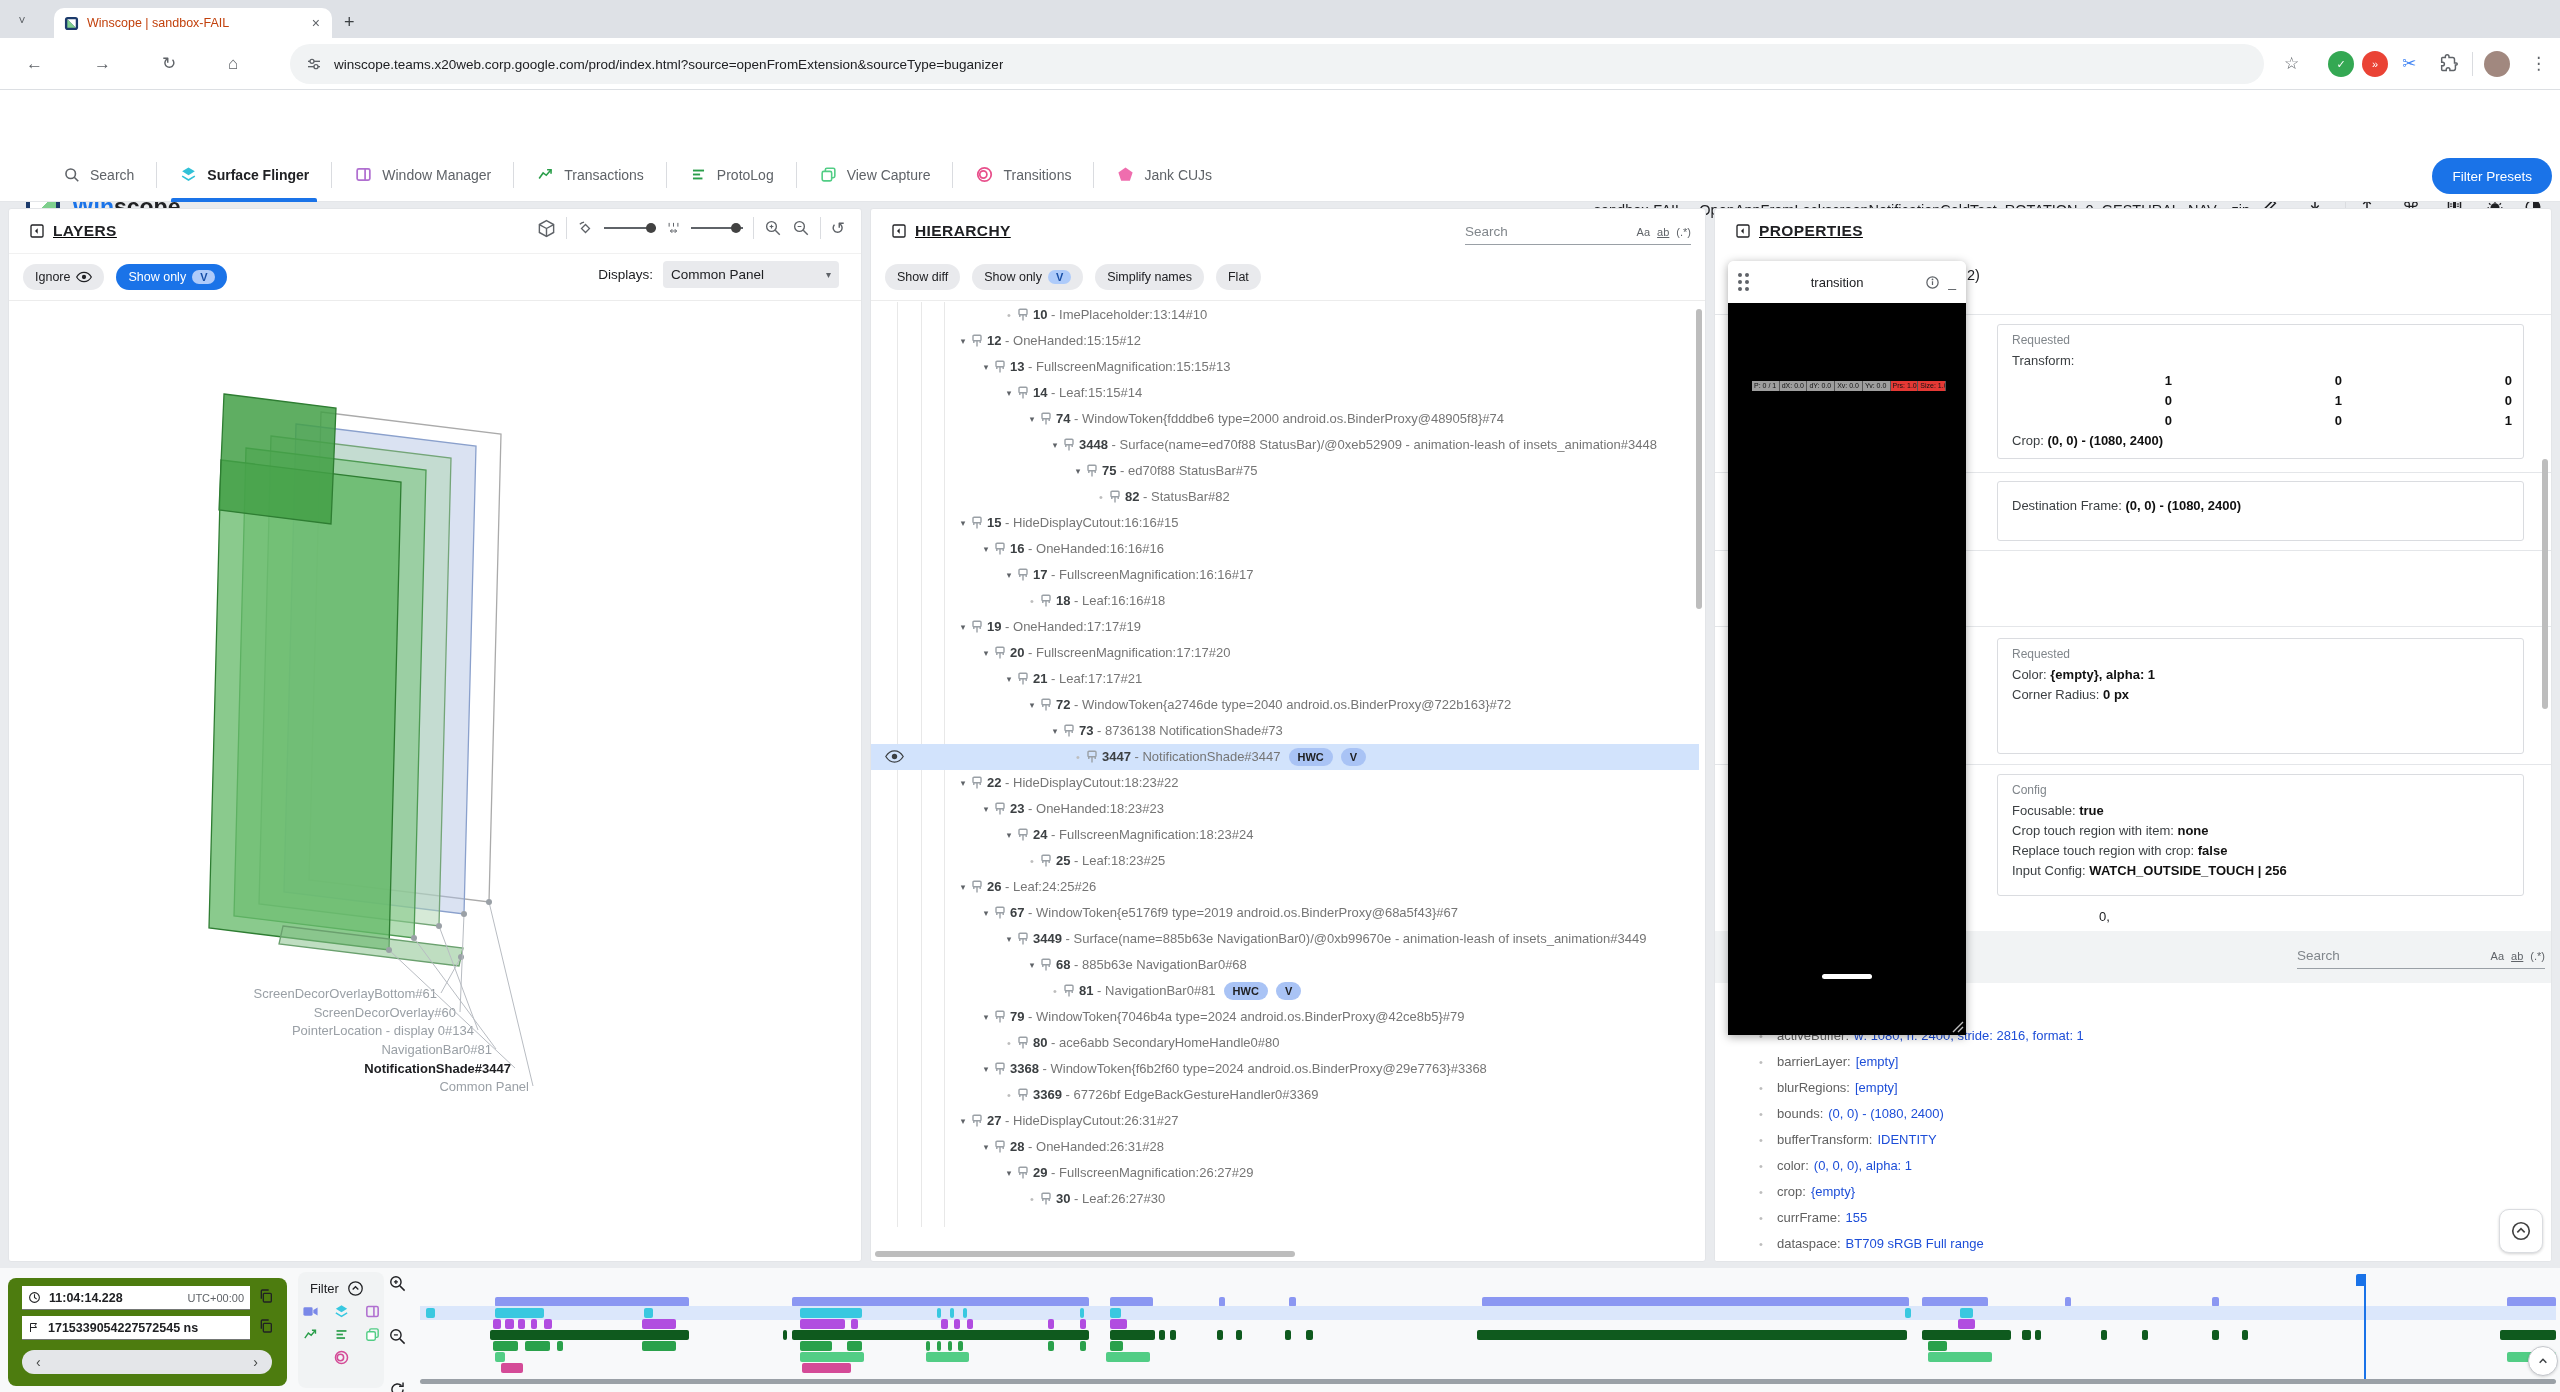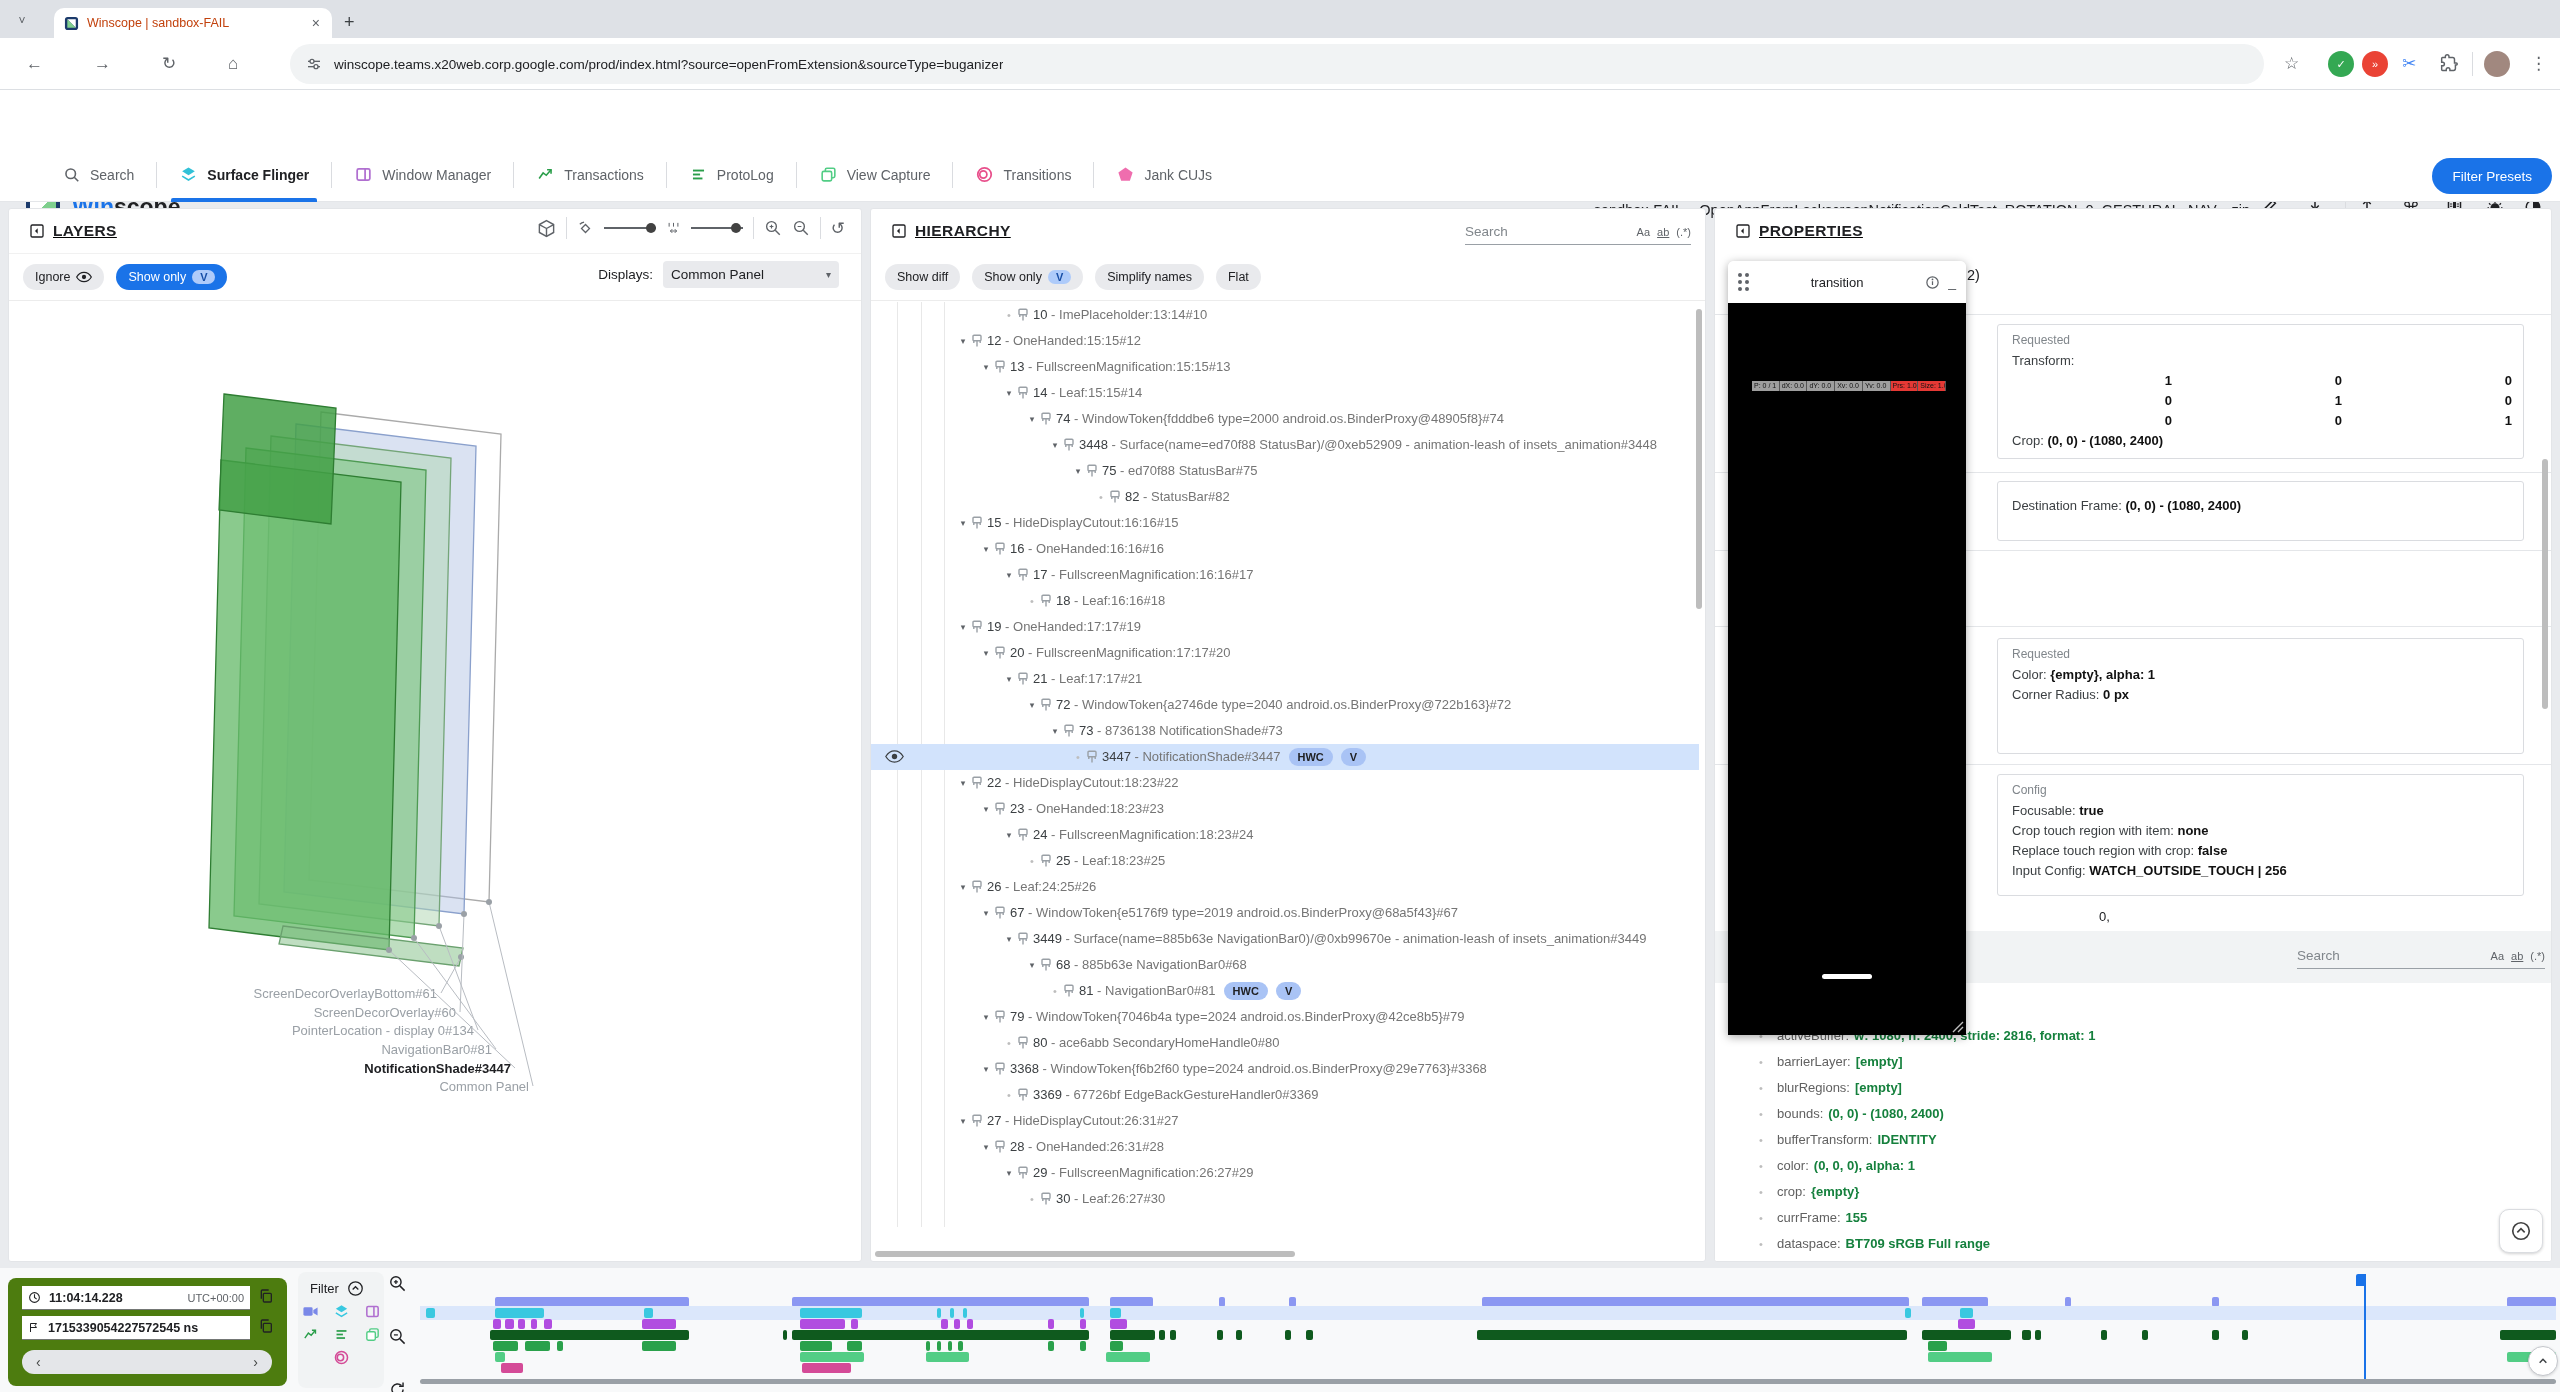--- a/index.html
+++ b/index.html
@@ -68,41 +68,41 @@
   .searchbox .ph { color:#80868b; font-size:13.5px; flex:1; }
   .sic { font-size:11px; color:#5f6368; margin-left:7px; }
   .sic.u { text-decoration:underline; }
   #tree { position:absolute; left:0; top:93px; right:6px; bottom:14px; overflow:hidden; }
   .guide { position:absolute; top:0; bottom:20px; width:1px; background:#e8e8e8; }
   .trow { position:relative; display:flex; align-items:flex-start; line-height:26px; min-height:26px; font-size:13px; padding-right:16px; }
   .trow.sel { background:#d2e3fc; }
   .trow .arrow { color:#5f6368; font-size:9px; width:16px; text-align:center; flex:none; }
   .trow .dot { color:#bdbdbd; font-size:11px; width:16px; text-align:center; flex:none; }
   .trow .pin { flex:none; margin:6px 4px 0 0; }
-  .trow .num { color:#3c4043; font-weight:400; white-space:pre; }
+  .trow .num { color:#3c4043; font-weight:700; white-space:pre; }
   .trow .nm { color:#757575; }
   .hwc { background:#a9c3f5; color:#202124; font-size:11px; font-weight:600; border-radius:9px; padding:1px 9px; margin-left:8px; line-height:16px; align-self:center; }
   .eyeg { position:absolute; left:14px; top:4px; }
   .vscroll { position:absolute; width:6px; border-radius:3px; background:#bdbdbd; }
   .hscroll { position:absolute; height:6px; border-radius:3px; background:#bdbdbd; }
 
   
   .propbox { position:absolute; left:282px; width:527px; border:1px solid #dadce0; border-radius:3px; background:#fff; padding:8px 14px; }
   .grplabel { font-size:12px; color:#80868b; margin-bottom:4px; }
   .pline { font-size:13px; color:#3c4043; line-height:20px; }
   .pline b { color:#111; }
   .phr { position:absolute; left:0; right:0; height:1px; background:#e4e6e9; }
   #matrix { display:grid; grid-template-columns:170px 170px 170px; font-size:13px; color:#111; font-weight:700; }
   #matrix div { text-align:right; line-height:20px; padding-right:10px; }
   #props-band { position:absolute; left:0; top:722px; right:0; height:52px; background:#f1f3f4; }
   #props-tree { position:absolute; left:0; top:774px; right:0; bottom:0; background:#fff; padding-top:14px; }
   .prow { display:flex; align-items:center; line-height:26px; font-size:13px; padding-left:44px; }
   .prow .bu { color:#bdbdbd; width:18px; font-size:11px; }
   .prow .lbl { color:#616161; margin-right:5px; }
-  .prow .val { color:#15803d; font-weight:700; }
+  .prow .val { color:#1d4ed8; font-weight:400; }
   #proot { display:flex; align-items:center; line-height:26px; font-size:13.5px; padding-left:14px; font-weight:700; color:#202124; }
   #props-fab { position:absolute; left:784px; top:1000px; width:44px; height:44px; border:1px solid #dadce0; border-radius:10px; background:#fff; box-shadow:0 1px 3px rgba(0,0,0,.18); display:flex; align-items:center; justify-content:center; }
 
   
   #overlay { left:1728px; top:261px; width:238px; height:774px; z-index:40; box-shadow:0 2px 10px rgba(0,0,0,.35); border-radius:6px 6px 0 0; }
   #overlay-titlebar { position:absolute; left:0; top:0; right:0; height:42px; background:#fff; border-radius:6px 6px 0 0; display:flex; align-items:center; padding:0 10px; }
   #overlay-title { flex:1; text-align:center; font-size:13px; color:#202124; }
   #overlay-screen { position:absolute; left:0; top:42px; right:0; bottom:0; background:#000; }
   #statbar { position:absolute; left:24px; top:78px; right:20px; height:10px; display:flex; }
   .stat { flex:1; font-size:7px; line-height:10px; color:#111; padding-left:2px; white-space:nowrap; overflow:hidden; border-right:1px solid #555; }

